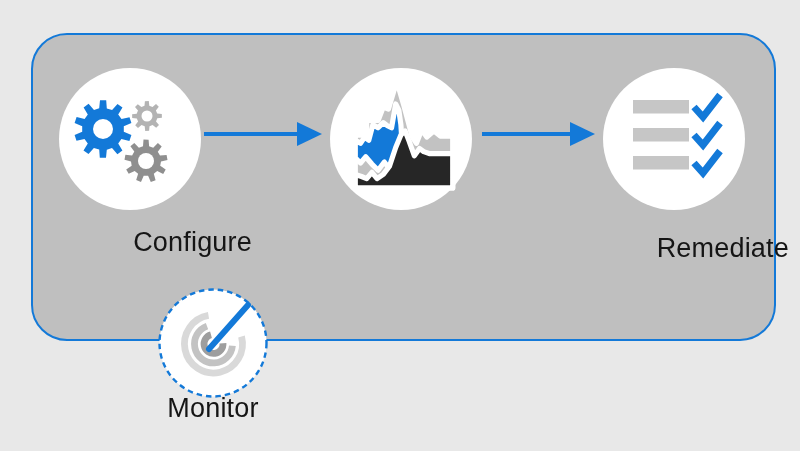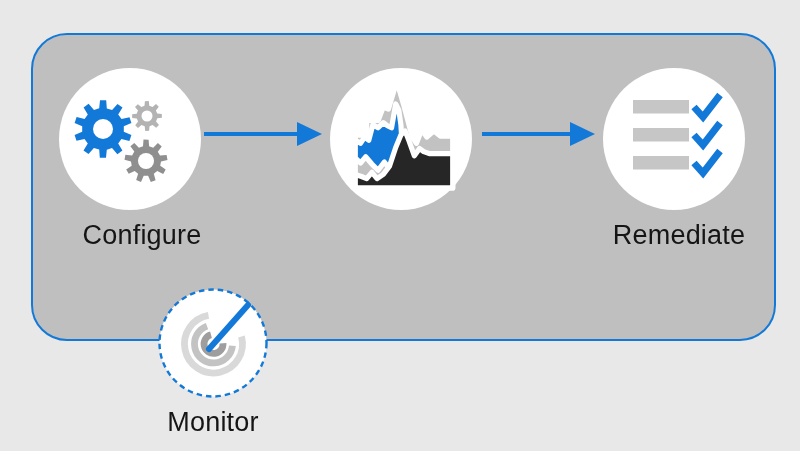--- a/index.html
+++ b/index.html
@@ -25,39 +25,39 @@
     border-radius:50%;
     background:#ffffff;
   }
   .node svg{position:absolute;}
   .node-configure{left:59px;top:68px;}
   .node-investigate{left:330px;top:68px;}
   .node-remediate{left:603px;top:68px;}
   .step-label{
     position:absolute;
     width:220px;
-    top:219px;
-    text-align:center;
+    top:226px;
+    text-align:right;
     font-size:27px;
     line-height:32px;
     color:#151515;
     letter-spacing:0.2px;
   }
   .label-configure{left:32px;}
   .label-investigate{left:291px;}
-  .label-remediate{left:569px;}
+  .label-remediate{left:569px;margin-top:6px;}
   .arrow{position:absolute;top:121px;height:26px;}
   .arrow-1{left:204px;width:118px;}
   .arrow-2{left:482px;width:113px;}
   .arrow-line{stroke:var(--accent,#1379d8);stroke-width:4;}
   .arrow-head{fill:var(--accent,#1379d8);}
   .monitor-svg{position:absolute;left:157px;top:287px;width:112px;height:112px;}
   .monitor-label{
     position:absolute;
-    left:103px;top:406px;width:220px;
+    left:103px;top:392px;width:220px;
     text-align:center;
     font-size:27px;line-height:32px;color:#151515;
     letter-spacing:0.2px;
   }
   .icon-outlined{stroke:#ffffff;stroke-width:5;stroke-linejoin:round;}
   .dashed-circle{fill:#ffffff;stroke:var(--accent,#1379d8);stroke-width:2.4;}
 </style>
 </head>
 <body>
 

